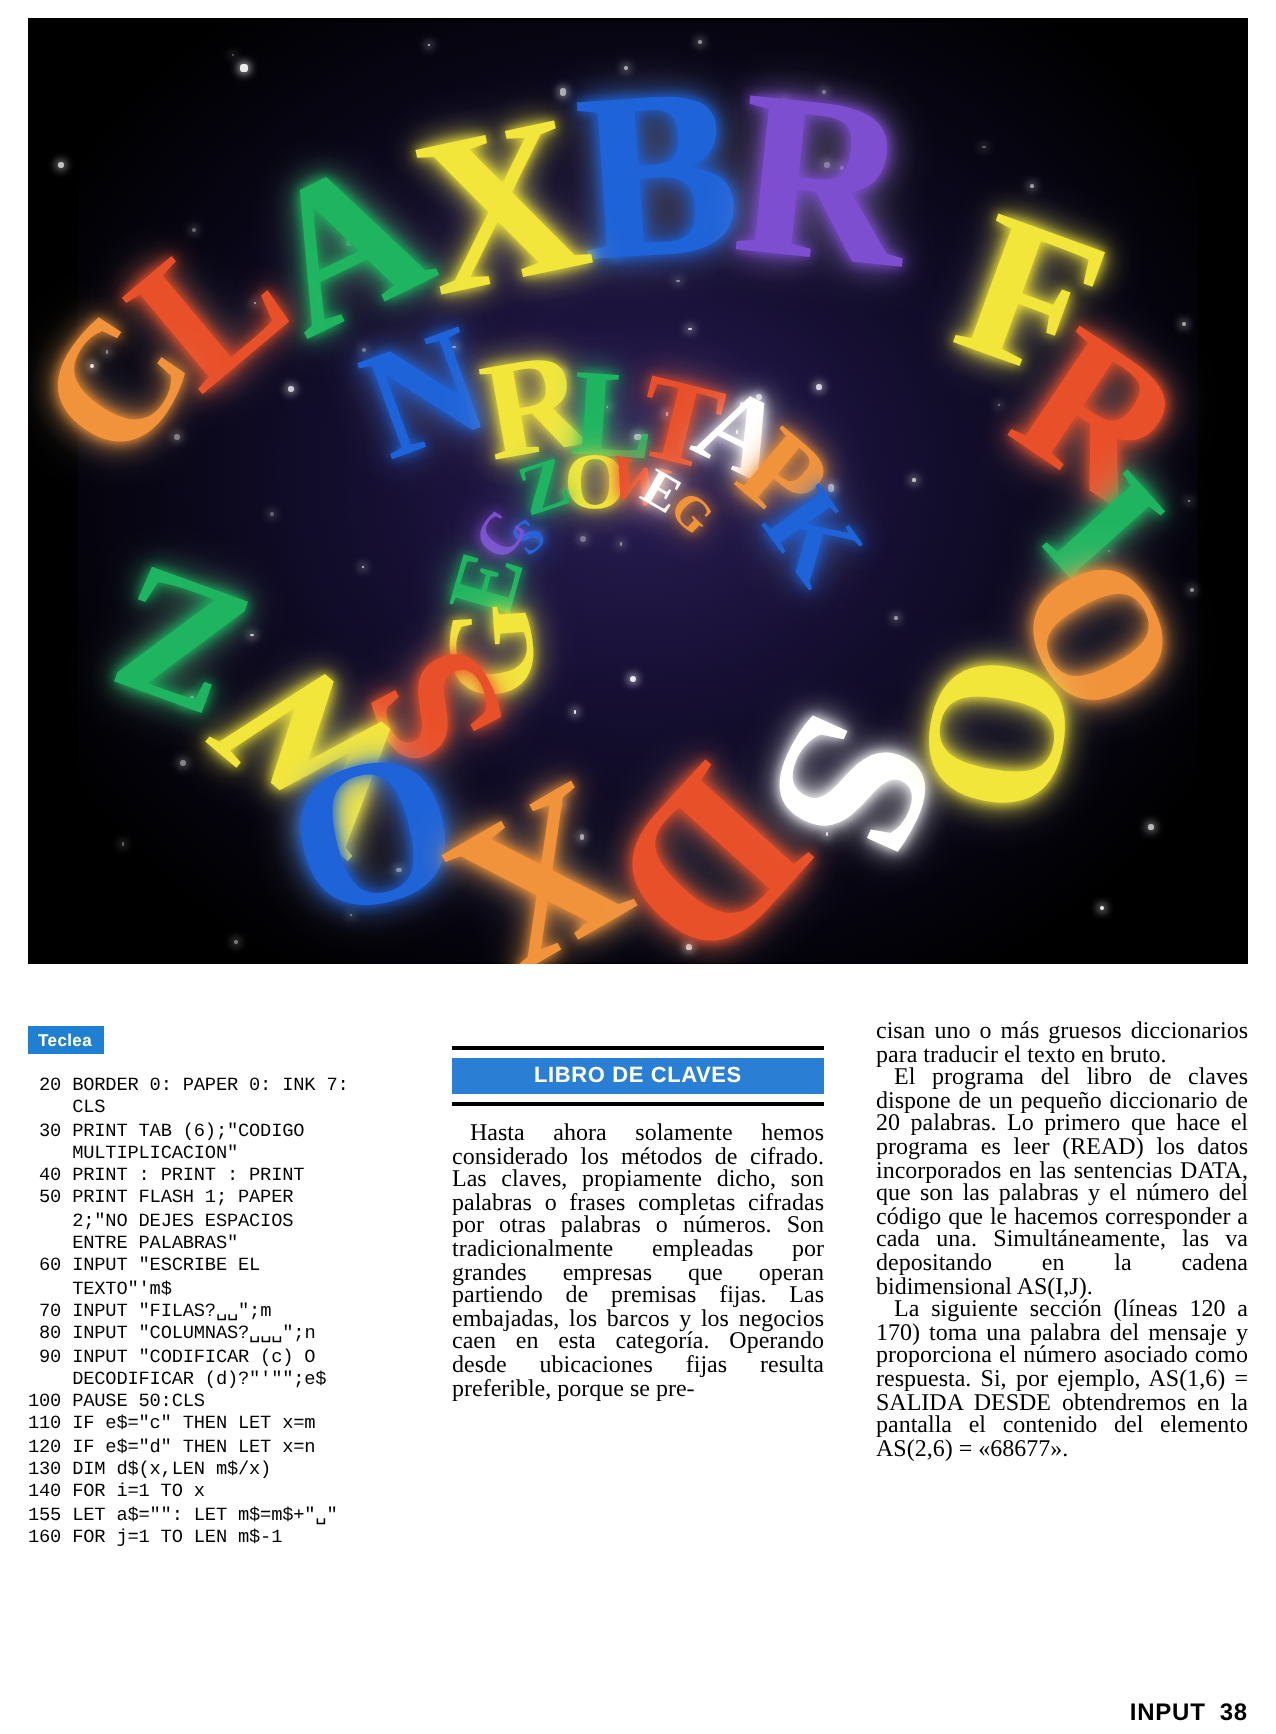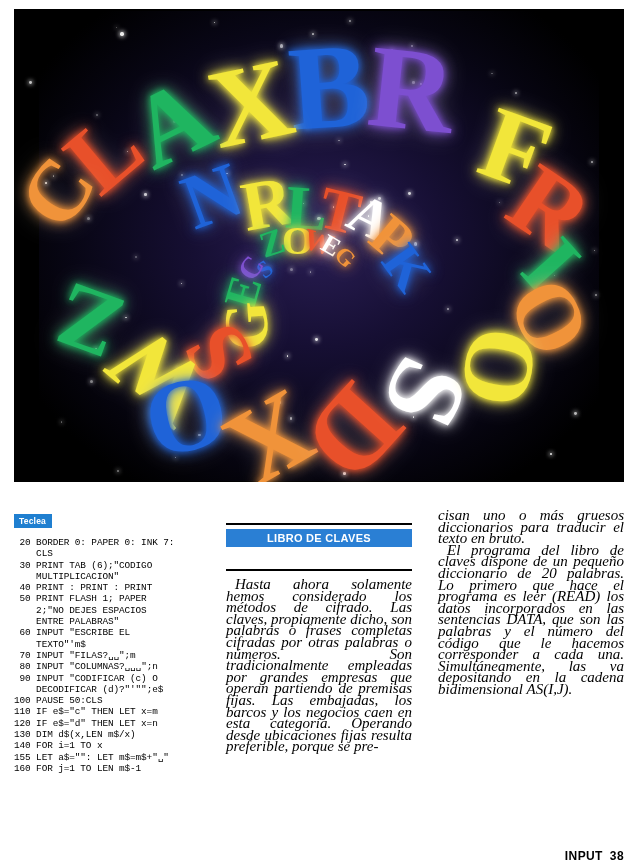--- a/index.html
+++ b/index.html
@@ -23,26 +23,26 @@
 
   .teclea{display:inline-block;background:#1f7fd0;color:#fff;font-family:"Liberation Sans",sans-serif;
     font-size:8.5px;font-weight:bold;padding:2px 6px 2px 5px;letter-spacing:.2px;}
 
   .listing{margin-top:9px;font-family:"Liberation Mono",monospace;font-size:9.4px;line-height:11.3px;
     white-space:pre-wrap;letter-spacing:-.1px;}
 
   .prog-cont{font-family:"Liberation Mono",monospace;font-size:9.4px;line-height:11.3px;white-space:pre-wrap;
     letter-spacing:-.1px;margin:0;}
 
-  .sec-title{margin-top:13px;border-top:2px solid #000;border-bottom:2px solid #000;padding:4px 0 22px 0;}
+  .sec-title{margin-top:13px;border-top:2px solid #000;border-bottom:2px solid #000;padding:4px 0 4px 0;}
   .sec-title .bar{background:#2a7fd4;color:#fff;font-family:"Liberation Sans",sans-serif;font-weight:bold;
     font-size:11px;text-align:center;padding:3px 0;letter-spacing:.3px;}
 
-  .body-txt{font-family:"Liberation Serif",serif;font-size:15px;line-height:11.6px;text-align:justify;
-    hyphens:auto;margin-top:8px;font-style:italic;}
+  .body-txt{font-family:"Liberation Serif",serif;font-size:12px;line-height:11.6px;text-align:justify;
+    hyphens:auto;margin-top:8px;}
   .body-txt p{margin:0;text-indent:9px;}
   .body-txt p.first{text-indent:9px;}
 
   .c3 .body-txt{margin-top:0;}
 
   .footer{position:absolute;right:0;bottom:2px;font-family:"Liberation Sans",sans-serif;font-weight:bold;
     font-size:12px;letter-spacing:.4px;}
   .footer .pg{margin-left:7px;}
 </style>
 </head>
@@ -193,18 +193,19 @@
     </div>
     <div class="body-txt">
       <p class="first">Hasta ahora solamente hemos considerado los métodos de cifrado. Las claves, propiamente dicho, son palabras o frases completas cifradas por otras palabras o números. Son tradicionalmente empleadas por grandes empresas que operan partiendo de premisas fijas. Las embajadas, los barcos y los negocios caen en esta categoría. Operando desde ubicaciones fijas resulta preferible, porque se pre-</p>
     </div>
   </div>
 
   <div class="col c3">
     <div class="body-txt">
       <p style="text-indent:0">cisan uno o más gruesos diccionarios para traducir el texto en bruto.</p>
       <p>El programa del libro de claves dispone de un pequeño diccionario de 20 palabras. Lo primero que hace el programa es leer (READ) los datos incorporados en las sentencias DATA, que son las palabras y el número del código que le hacemos corresponder a cada una. Simultáneamente, las va depositando en la cadena bidimensional AS(I,J).</p>
+      <p>La siguiente sección (líneas 120 a 170) toma una palabra del mensaje y proporciona el número asociado como respuesta. Si, por ejemplo, AS(1,6) = SALIDA DESDE obtendremos en la pantalla el contenido del elemento AS(2,6) = «68677».</p>
     </div>
     <div class="footer">
       <span>INPUT</span><span class="pg">38</span>
     </div>
   </div>
 </div>
 
 </body></html>

